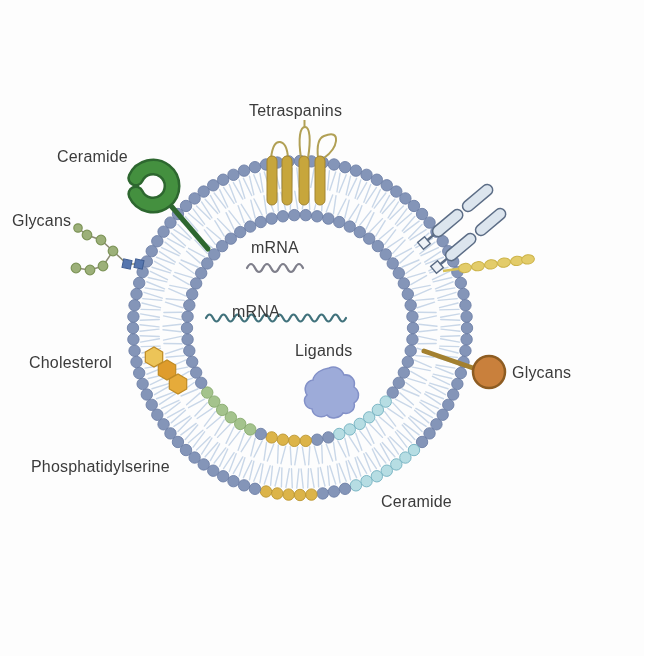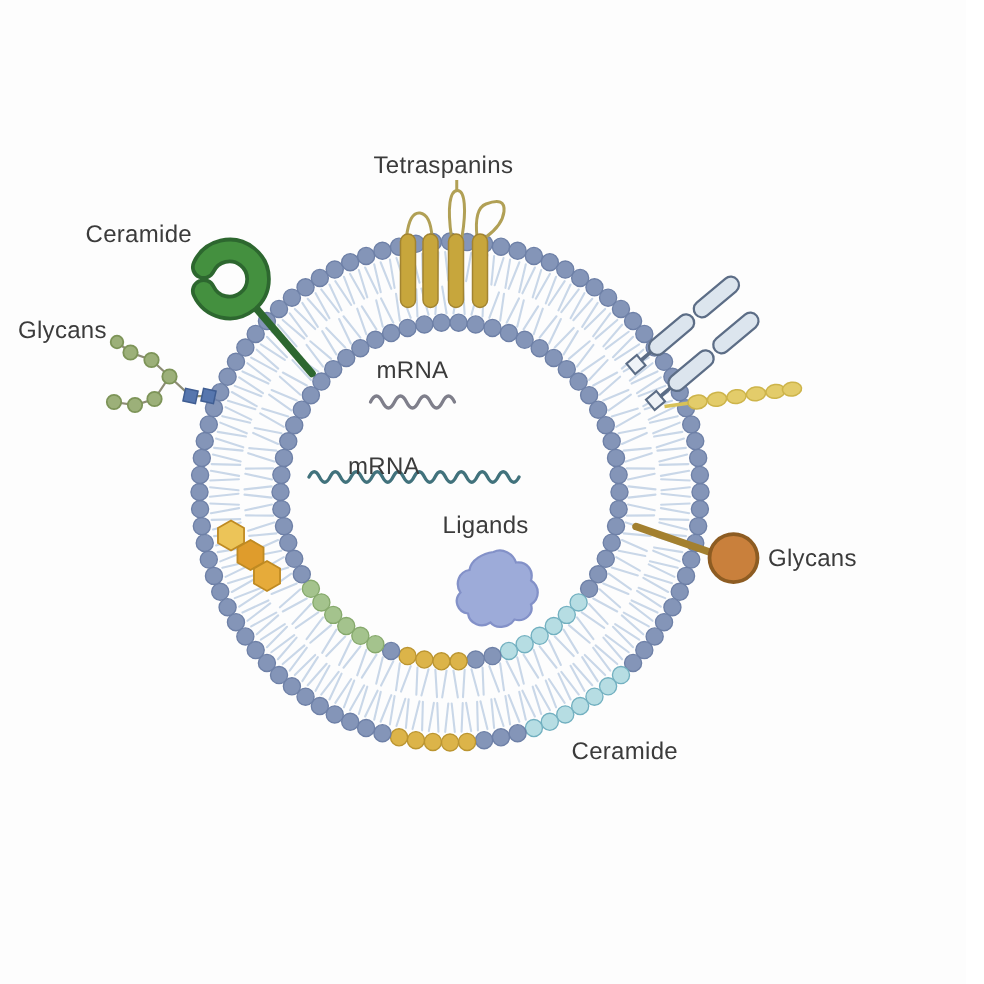--- a/index.html
+++ b/index.html
@@ -558,17 +558,19 @@
     </g>
 
     <path d="M247,268 Q251,260 255,268 T263,268 T271,268 T279,268 T287,268 T295,268 T303,268" fill="none" stroke-width="2.2" stroke-linecap="round" style="stroke: rgb(127, 127, 139);"></path>
     <path d="M206,318 Q209.5,311 213,318 T220,318 T227,318 T234,318 T241,318 T248,318 T255,318 T262,318 T269,318 T276,318 T283,318 T290,318 T297,318 T304,318 T311,318 T318,318 T325,318 T332,318 T339,318 T346,318" fill="none" stroke-width="2.2" stroke-linecap="round" style="stroke: rgb(65, 114, 124);"></path>
   </svg>
 
   <div class="label" style="left:249px;top:100px">Tetraspanins</div>
   <div class="label" style="left:57px;top:146px">Ceramide</div>
   <div class="label" style="left:12px;top:210px">Glycans</div>
   <div class="label" style="left:512px;top:362px">Glycans</div>
+  <div class="label" style="left:29px;top:352px">Cholesterol</div>
+  <div class="label" style="left:31px;top:456px">Phosphatidylserine</div>
   <div class="label" style="left:381px;top:491px">Ceramide</div>
   <div class="label" style="left:251px;top:237px">mRNA</div>
   <div class="label" style="left:232px;top:301px">mRNA</div>
   <div class="label" style="left:295px;top:340px">Ligands</div>
 </div>
 
 </body></html>

